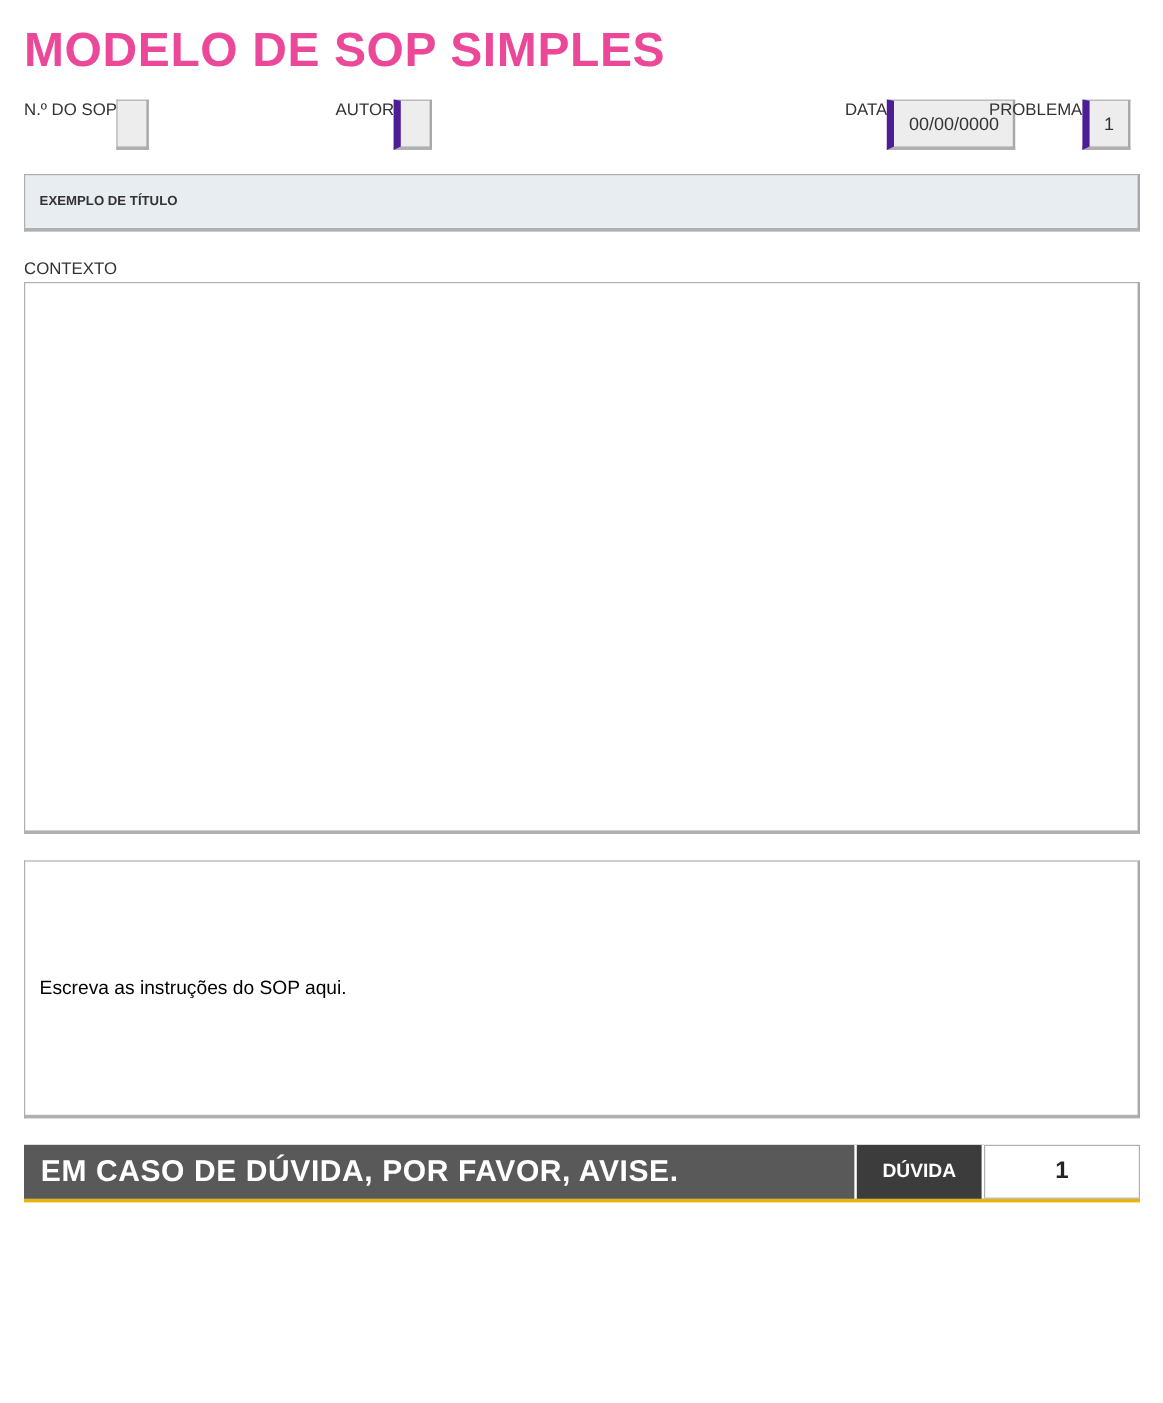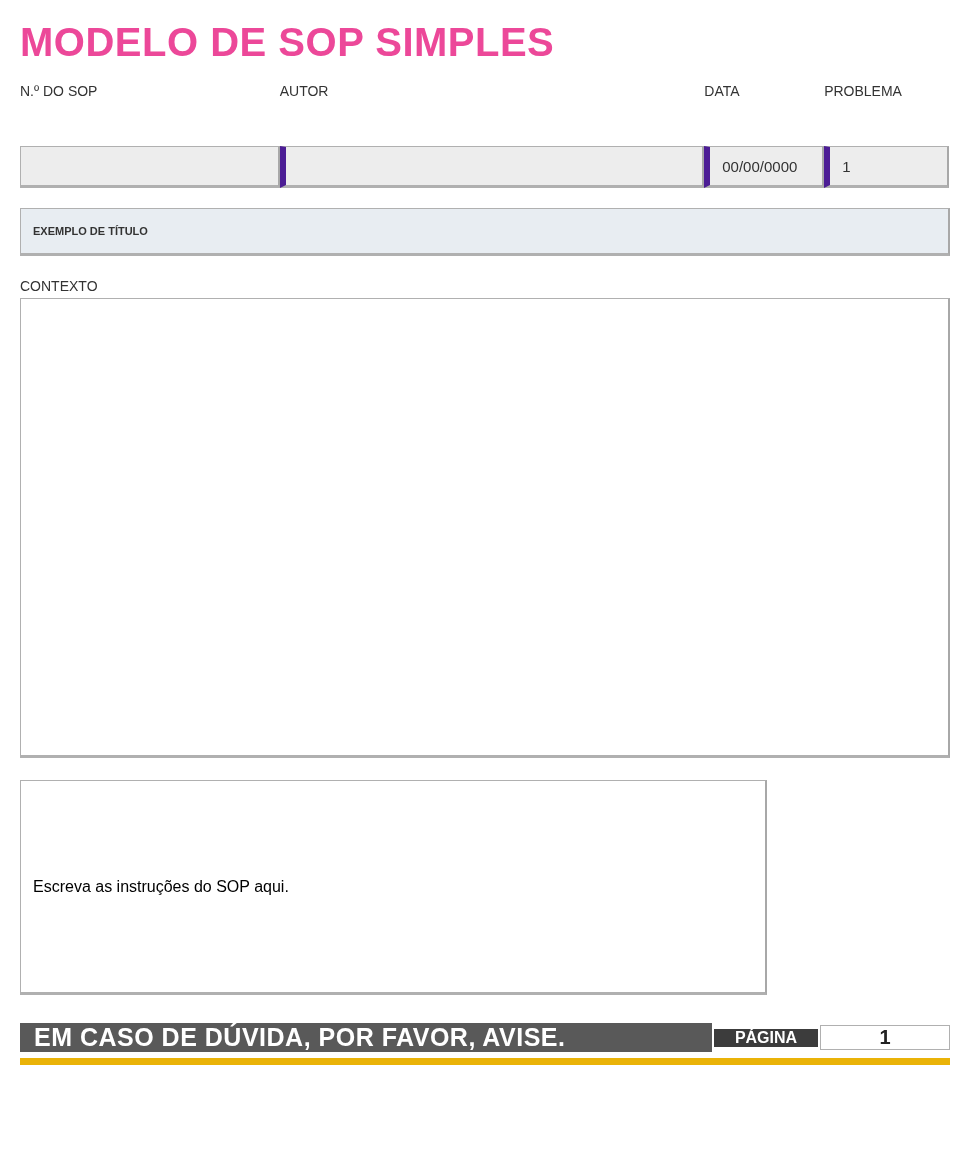--- a/index.html
+++ b/index.html
@@ -20,22 +20,20 @@
       letter-spacing: 0.5px;
       margin-bottom: 18px;
     }
     .row {
       display: flex;
       gap: 0;
       margin-bottom: 20px;
     }
     .field {
       display: flex;
-      flex-direction: column;
-      gap: 43px;
     }
     .field-label {
       font-size: 14px;
       color: #333;
       margin-bottom: 4px;
       font-weight: normal;
     }
     .field-box {
       background: #ededed;
       border: 1px solid #b0b0b0;
@@ -68,35 +66,34 @@
       width: 930px;
       padding: 12px;
       font-size: 15px;
     }
     .instr-box {
       background: #fff;
       border: 1px solid #b0b0b0;
       border-right: 2px solid #a8a8a8;
       border-bottom: 3px solid #b0b0b0;
       height: 215px;
-      width: 747px;
+      width: 930px;
       padding: 12px;
       font-size: 16px;
       display: flex;
       align-items: center;
     }
     .section {
       margin-bottom: 22px;
     }
     .footer-bar {
       display: flex;
       width: 930px;
       height: 48px;
-      border-bottom: 7px solid #eab308;
-      align-items: center;
+      border-bottom: 3px solid #eab308;
     }
     .footer-msg {
       flex: 1;
       background: #595959;
       color: #fff;
       font-size: 25px;
       font-weight: bold;
       display: flex;
       align-items: center;
       padding-left: 14px;
@@ -161,15 +158,15 @@
   <div class="field-label">CONTEXTO</div>
   <div class="context-box"></div>
 </div>
 
 <div class="section">
   <div class="instr-box">Escreva as instruções do SOP aqui.</div>
 </div>
 
 <div class="footer-bar">
   <div class="footer-msg">EM CASO DE DÚVIDA, POR FAVOR, AVISE.</div>
-  <div class="footer-pagina-label">PÁGINA</div>
+  <div class="footer-pagina-label">DÚVIDA</div>
   <div class="footer-pagina-num">1</div>
 </div>
 
 </body></html>

